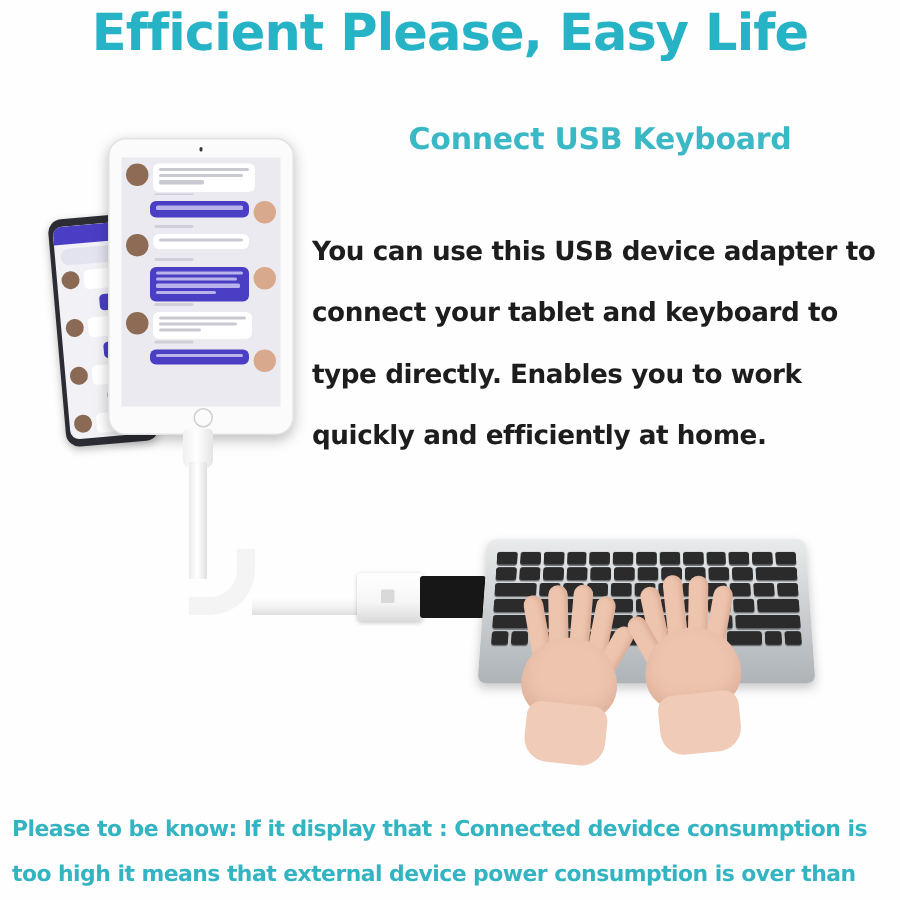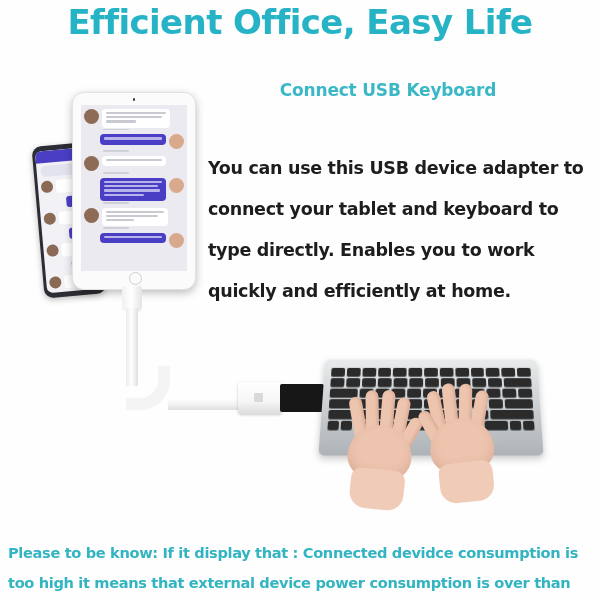--- a/index.html
+++ b/index.html
@@ -9,22 +9,22 @@
   }
   .canvas{position:relative;width:600px;height:600px;background:#fefefe;overflow:hidden;}
 
   
   .title{
     position:absolute;left:0;top:2px;width:600px;text-align:center;
     font-size:34px;font-weight:bold;color:#26b3c6;letter-spacing:-0.6px;
     font-family:"DejaVu Sans", sans-serif;
   }
   .subtitle{
-    position:absolute;left:188px;top:80px;width:400px;text-align:center;
-    font-size:17px;font-weight:bold;color:#3bb8c6;letter-spacing:-0.2px;
+    position:absolute;left:200px;top:80px;width:400px;text-align:center;
+    font-size:20px;font-weight:bold;color:#3bb8c6;letter-spacing:-0.2px;
     font-family:"DejaVu Sans", sans-serif;
   }
   .body-copy{
     position:absolute;left:208px;top:148px;width:382px;
     font-size:17.5px;font-weight:bold;color:#1d1d1d;line-height:41px;
     letter-spacing:-0.3px;font-family:"DejaVu Sans", sans-serif;
   }
   .footnote{
     position:absolute;left:8px;top:538px;width:590px;
     font-size:14.6px;font-weight:bold;color:#33b4c2;line-height:30px;
@@ -135,21 +135,21 @@
   }
   .wrist{
     position:absolute;width:54px;height:40px;background:#f0cbb7;border-radius:10px 10px 16px 16px;
   }
 </style>
 </head>
 <body>
 
 <div class="canvas">
 
-  <div class="title">Efficient Office, Easy Life</div>
+  <div class="title">Efficient Please, Easy Life</div>
   <div class="subtitle">Connect USB Keyboard</div>
 
   <div class="body-copy">You can use this USB device adapter to connect your tablet and keyboard to type directly.  Enables you to work quickly and efficiently at home.</div>
 
   <div class="phone">
     <div class="phone-screen">
       <div class="phone-bar"></div>
       <div class="phone-search"></div>
       <div class="pm">
           <div class="pm-av"></div>

